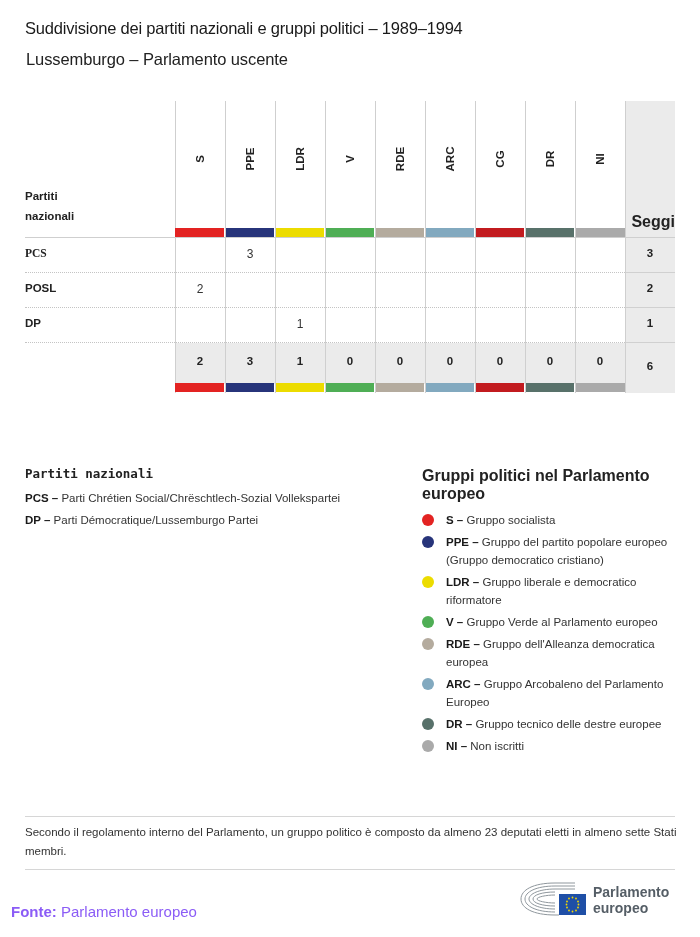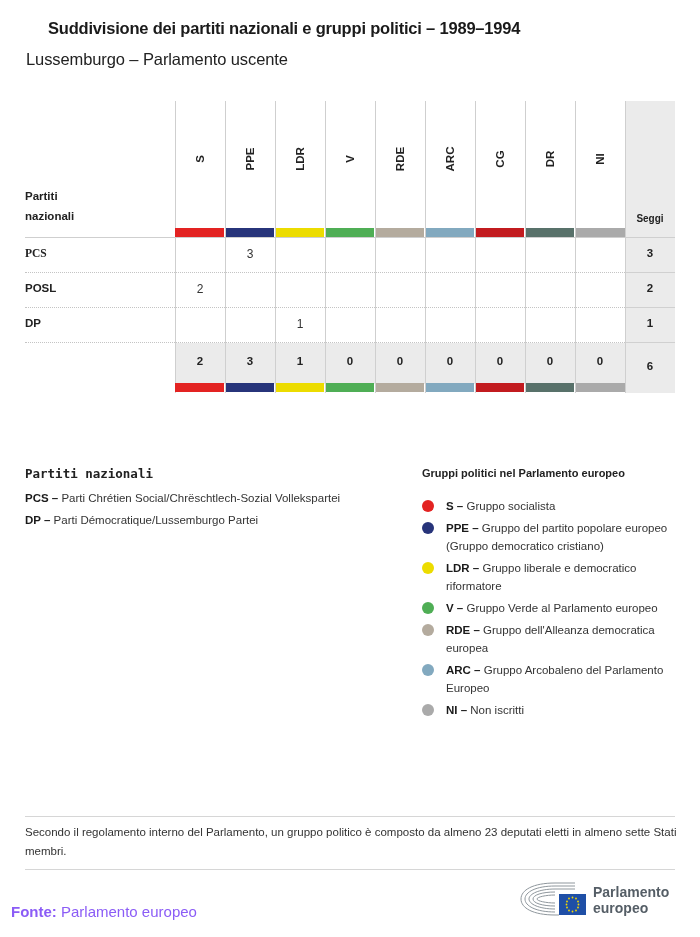--- a/index.html
+++ b/index.html
@@ -1,44 +1,44 @@
 <!DOCTYPE html>
 <html><head>
 <meta charset="utf-8">
 <style>
   * { box-sizing: border-box; margin: 0; padding: 0; }
   html, body { width: 700px; height: 937px; background: #ffffff; overflow: hidden; }
   body { font-family: "Liberation Sans", "DejaVu Sans", sans-serif; color: #1a1a1a; position: relative; }
 
-  .title { position: absolute; left: 25px; top: 19px; font-size: 16.5px; font-weight: bold; letter-spacing: -0.2px; margin-left: 23px; }
+  .title { position: absolute; left: 25px; top: 19px; font-size: 16.5px; font-weight: normal; letter-spacing: -0.2px; }
   .subtitle { position: absolute; left: 26px; top: 50px; font-size: 16.5px; font-weight: normal; color: #222; letter-spacing: -0.1px; }
 
   
   .tbl { position: absolute; left: 25px; top: 101px; width: 650px; }
   .col-line { position: absolute; top: 0; width: 1px; background: #cfcfcf; }
   .seats-bg { position: absolute; left: 600px; top: 0; width: 50px; height: 292px; background: #ebebeb; }
   .head-label { position: absolute; left: 0; top: 85px; font-size: 11.5px; font-weight: bold; line-height: 20px; color: #222; }
   .group-head { position: absolute; top: 0; width: 50px; height: 127px; }
   .group-head span { position: absolute; left: 50%; top: 58px; transform: translate(-50%, -50%) rotate(-90deg); font-size: 11.5px; font-weight: bold; white-space: nowrap; color: #222; }
-  .seats-head { position: absolute; left: 600px; top: 112px; width: 50px; text-align: center; font-size: 10px; font-weight: bold; color: #222; }
+  .seats-head { position: absolute; left: 600px; top: 112px; width: 50px; text-align: right; font-size: 16px; font-weight: bold; color: #222; }
   .bar { position: absolute; height: 9px; }
   .hline { position: absolute; left: 0; height: 1px; }
   .row-label { position: absolute; left: 0; font-size: 11.5px; font-weight: bold; color: #222; }
   .cell { position: absolute; width: 50px; text-align: center; font-size: 12px; color: #333; }
   .seat-cell { position: absolute; left: 600px; width: 50px; text-align: center; font-size: 11.5px; font-weight: bold; color: #222; }
   .totals-bg { position: absolute; left: 150px; top: 242px; width: 450px; height: 41px; background: #ebebeb; }
   .tot-cell { position: absolute; width: 50px; text-align: center; font-size: 11.5px; font-weight: bold; color: #222; }
 
   
   .legend-left { position: absolute; left: 25px; top: 466px; width: 360px; }
   .legend-left h3 { font-family: "DejaVu Sans Mono", "Liberation Mono", monospace; font-size: 12.5px; font-weight: bold; margin-bottom: 8px; color: #222; }
   .legend-left p { font-size: 11.5px; line-height: 18px; margin-bottom: 4px; color: #333; }
   .legend-left b, .legend-right b { color: #1a1a1a; }
   .legend-right { position: absolute; left: 422px; top: 467px; width: 260px; }
-  .legend-right h3 { font-size: 11px; font-weight: bold; margin-bottom: 18px; color: #222; }
+  .legend-right h3 { font-size: 16px; font-weight: bold; margin-bottom: 8px; color: #222; }
   .legend-item { position: relative; padding-left: 24px; font-size: 11.5px; line-height: 18px; margin-bottom: 4px; color: #333; }
   .dot { position: absolute; left: 0; top: 3px; width: 12px; height: 12px; border-radius: 50%; }
 
   .divider { position: absolute; left: 25px; width: 650px; height: 1px; background: #d6d6d6; }
   .note { position: absolute; left: 25px; top: 823px; width: 655px; font-size: 11.5px; line-height: 19px; color: #333; }
   .source { position: absolute; left: 11px; top: 903px; font-size: 15px; color: #8b5cf6; }
   .source b { font-weight: bold; }
   .logo { position: absolute; left: 519px; top: 880px; width: 160px; height: 38px; }
   .logo-text { position: absolute; left: 74px; top: 4px; font-size: 14px; font-weight: bold; line-height: 16px; color: #555e66; }
 </style>
@@ -163,20 +163,21 @@
 </div>
 
 <div class="legend-right">
   <h3>Gruppi politici nel Parlamento europeo</h3>
   <div class="legend-item"><span class="dot" style="background:#e32322;"></span><b>S –</b> <span>Gruppo socialista</span></div>
   <div class="legend-item"><span class="dot" style="background:#27347a;"></span><b>PPE –</b> <span>Gruppo del partito popolare europeo (Gruppo democratico cristiano)</span></div>
   <div class="legend-item"><span class="dot" style="background:#ecdc00;"></span><b>LDR –</b> <span>Gruppo liberale e democratico riformatore</span></div>
   <div class="legend-item"><span class="dot" style="background:#4fae55;"></span><b>V –</b> <span>Gruppo Verde al Parlamento europeo</span></div>
   <div class="legend-item"><span class="dot" style="background:#b4ab9e;"></span><b>RDE –</b> <span>Gruppo dell'Alleanza democratica europea</span></div>
   <div class="legend-item"><span class="dot" style="background:#82a9bf;"></span><b>ARC –</b> <span>Gruppo Arcobaleno del Parlamento Europeo</span></div>
+  <div class="legend-item"><span class="dot" style="background:#58716a;"></span><b>DR –</b> <span>Gruppo tecnico delle destre europee</span></div>
   <div class="legend-item"><span class="dot" style="background:#aaaaaa;"></span><b>NI –</b> <span>Non iscritti</span></div>
 </div>
 
 <div class="divider" style="top:816px;"></div>
 <div class="note">Secondo il regolamento interno del Parlamento, un gruppo politico è composto da almeno 23 deputati eletti in almeno sette Stati membri.</div>
 <div class="divider" style="top:869px;"></div>
 
 <div class="source"><b>Fonte:</b> <span>Parlamento europeo</span></div>
 
 <div class="logo">

